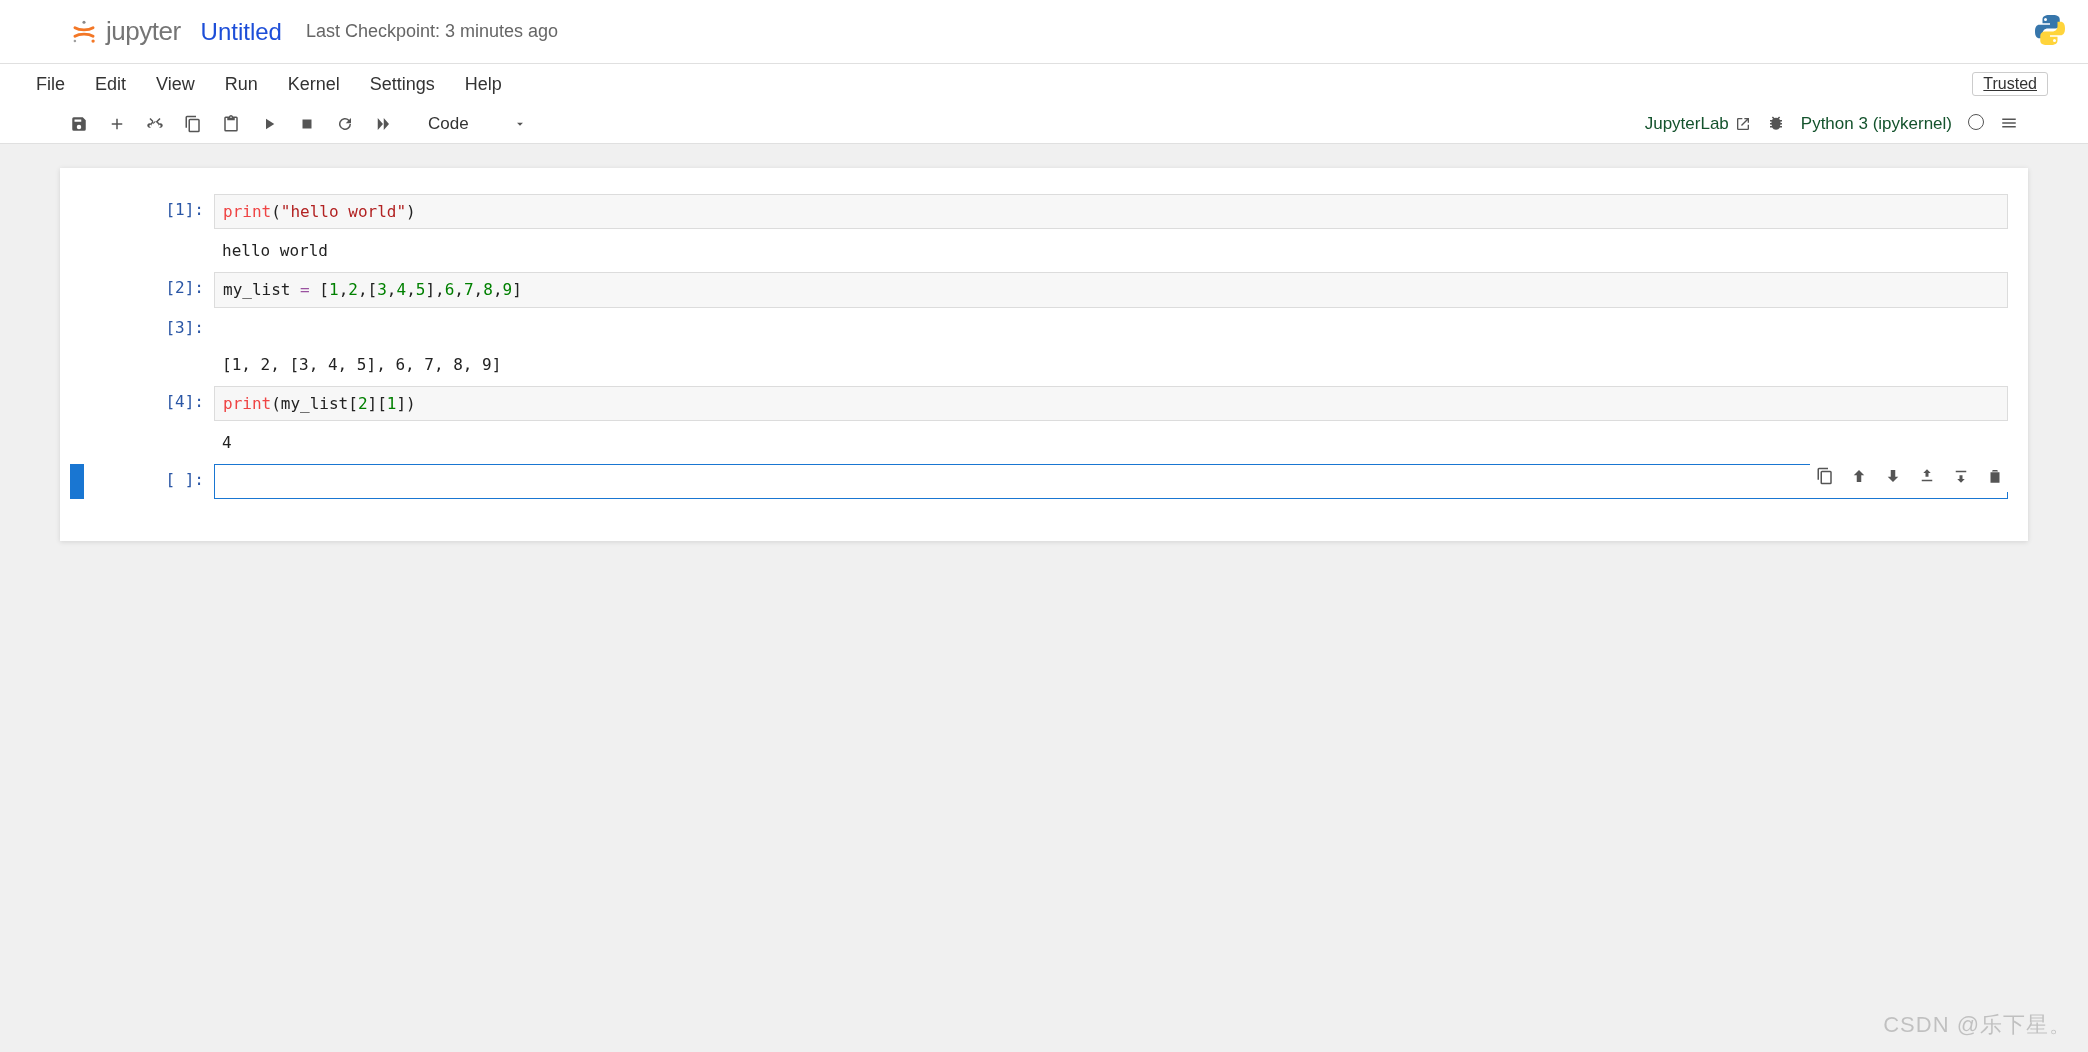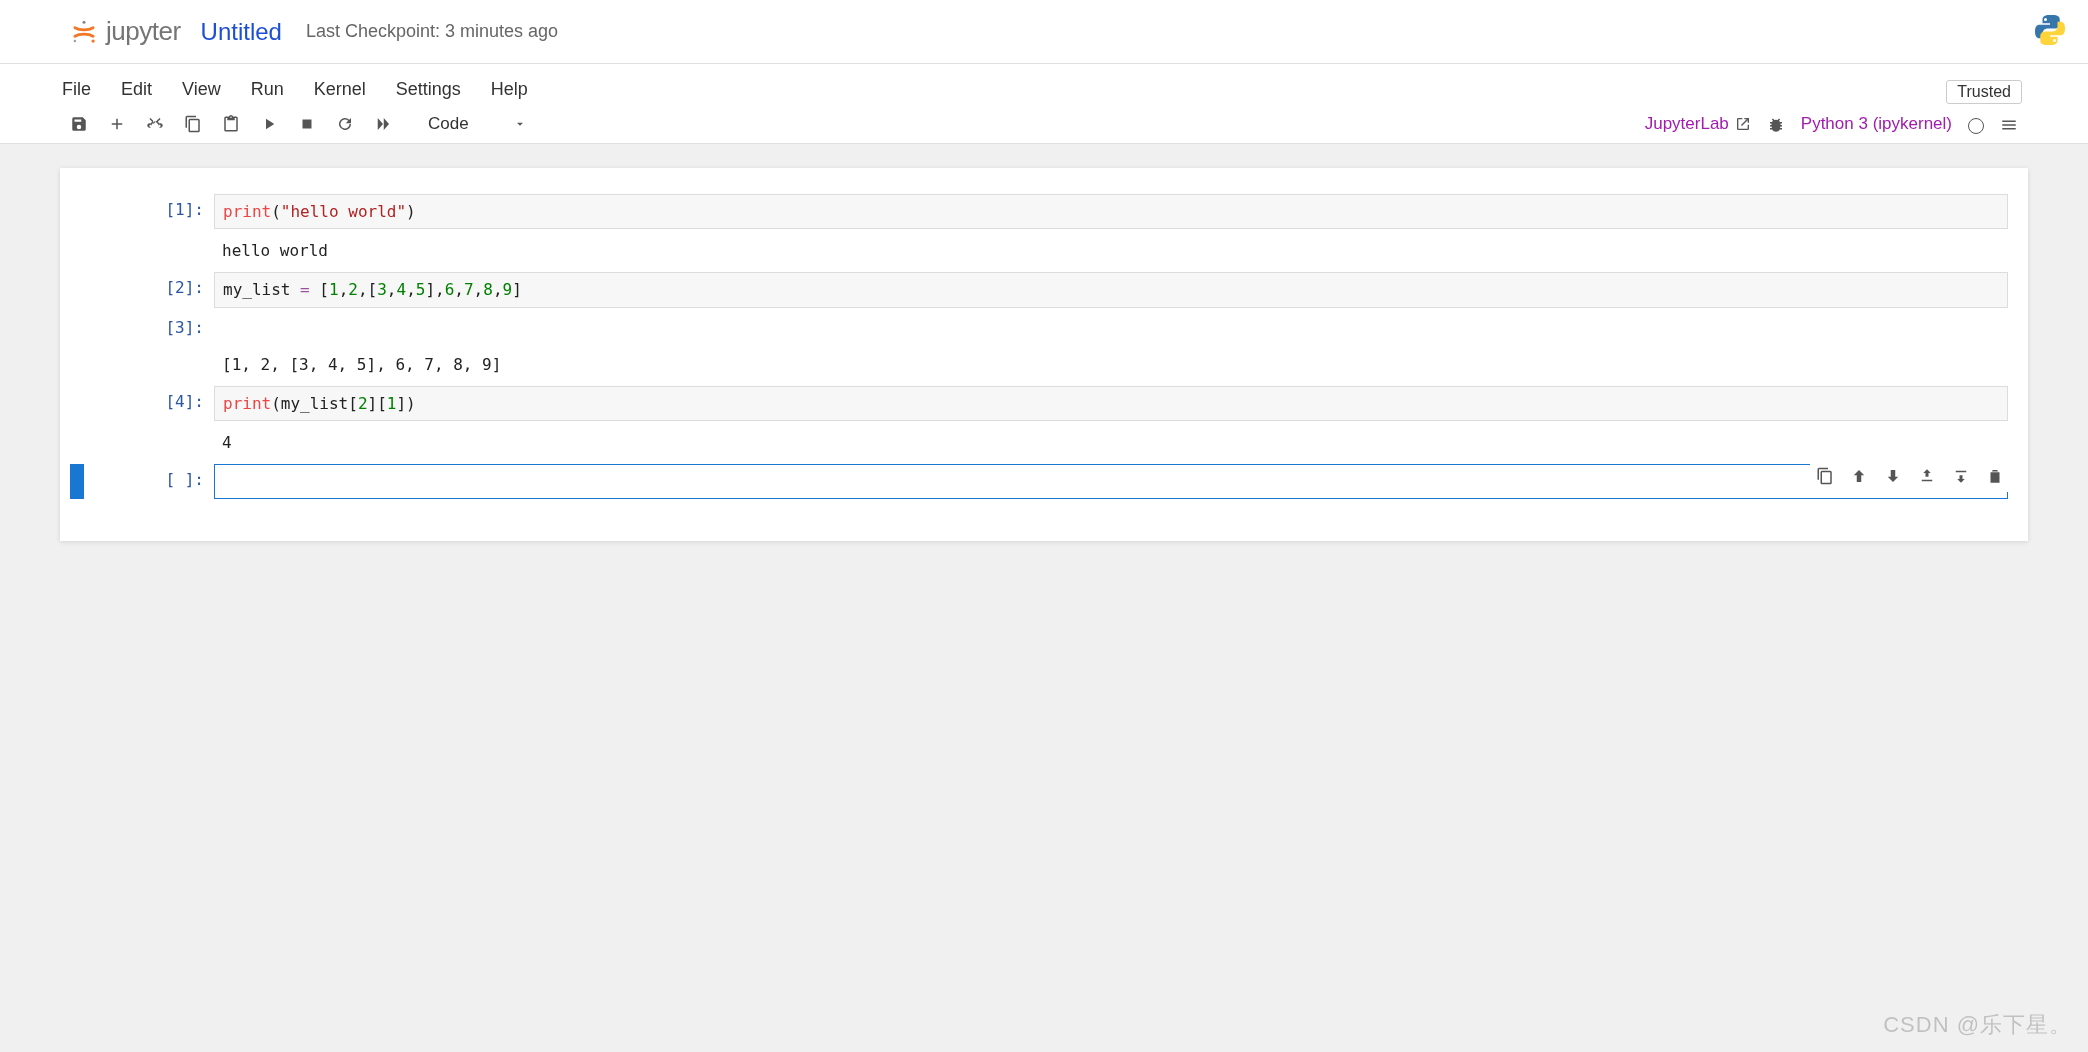--- a/index.html
+++ b/index.html
@@ -23,48 +23,48 @@
   .logo-wrap { display:flex; align-items:center; gap:8px; }
   .logo-svg { width:28px; height:28px; }
   .logo-text { font-size:26px; color:#757575; font-weight:400; letter-spacing:-0.5px; }
   .title { font-size:24px; color:#1d4ed8; margin-left:8px; }
   .checkpoint { font-size:18px; color:#666; margin-left:12px; }
   .python-logo { width:36px; height:36px; }
 
   .menubar {
     background:#fff;
     display:flex;
-    align-items:flex-end;
-    padding: 0 60px;
+    align-items:center;
+    padding: 0 34px;
     height:40px;
     justify-content:space-between;
   }
   .menu-left { display:flex; gap:26px; }
   .menu-item { font-size:18px; color:#333; cursor:pointer; padding:4px 2px; }
   .trusted {
     border:1px solid #ccc; border-radius:3px; padding:2px 10px;
-    font-size:16px; color:#333; margin-right: 6px;
+    font-size:16px; color:#333; margin-right: 6px; text-decoration: underline;
   }
 
   .toolbar {
     background:#fff;
     border-bottom:1px solid #e0e0e0;
     display:flex;
     align-items:center;
     padding: 0 70px;
     height:40px;
     justify-content:space-between;
   }
   .tb-left { display:flex; align-items:center; gap:20px; }
   .tb-icon { width:18px; height:18px; fill:#555; cursor:pointer; display:flex; align-items:center; justify-content:center;}
   .celltype {
     display:flex; align-items:center; gap:44px; font-size:17px; color:#333;
     padding: 2px 6px; cursor:pointer; margin-left: 10px;
   }
-  .tb-right { display:flex; align-items:flex-end; gap:16px; font-size:17px; color:#a21caf;}
+  .tb-right { display:flex; align-items:flex-start; gap:16px; font-size:17px; color:#14532d;}
   .tb-right .link { display:flex; align-items:center; gap:6px; cursor:pointer;}
   .kernel-ind { width:16px; height:16px; border:1.6px solid #555; border-radius:50%; }
 
   .nb-area {
     padding: 24px 60px;
   }
   .notebook {
     background:#fff;
     box-shadow: 0 1px 5px rgba(0,0,0,0.12);
     padding: 24px 0 40px 0;

